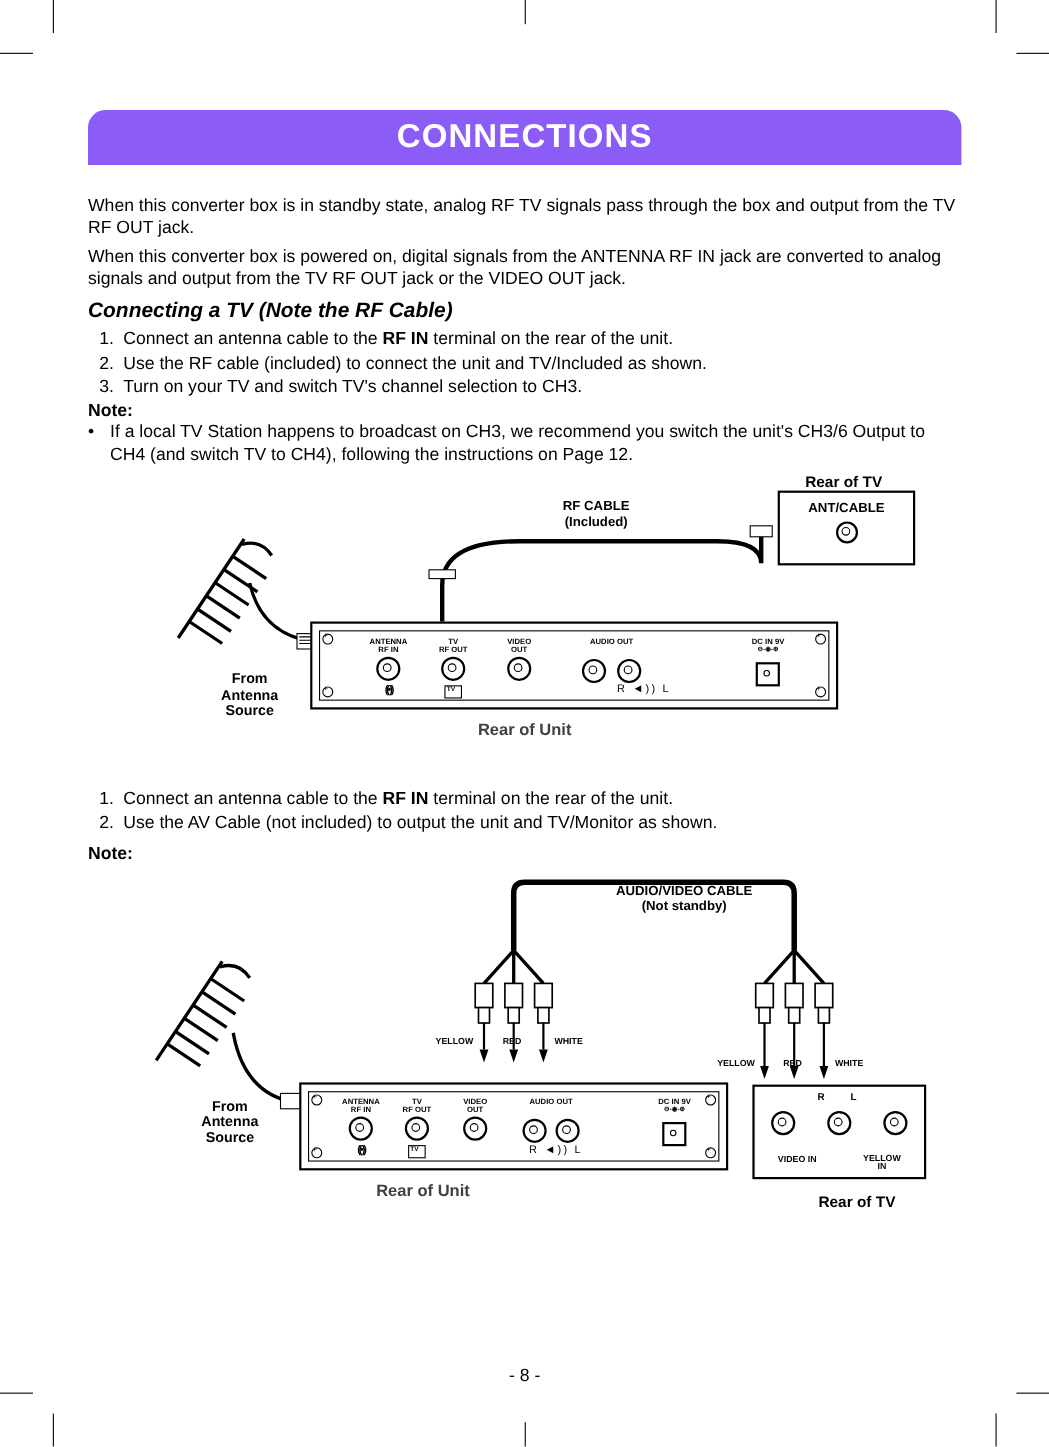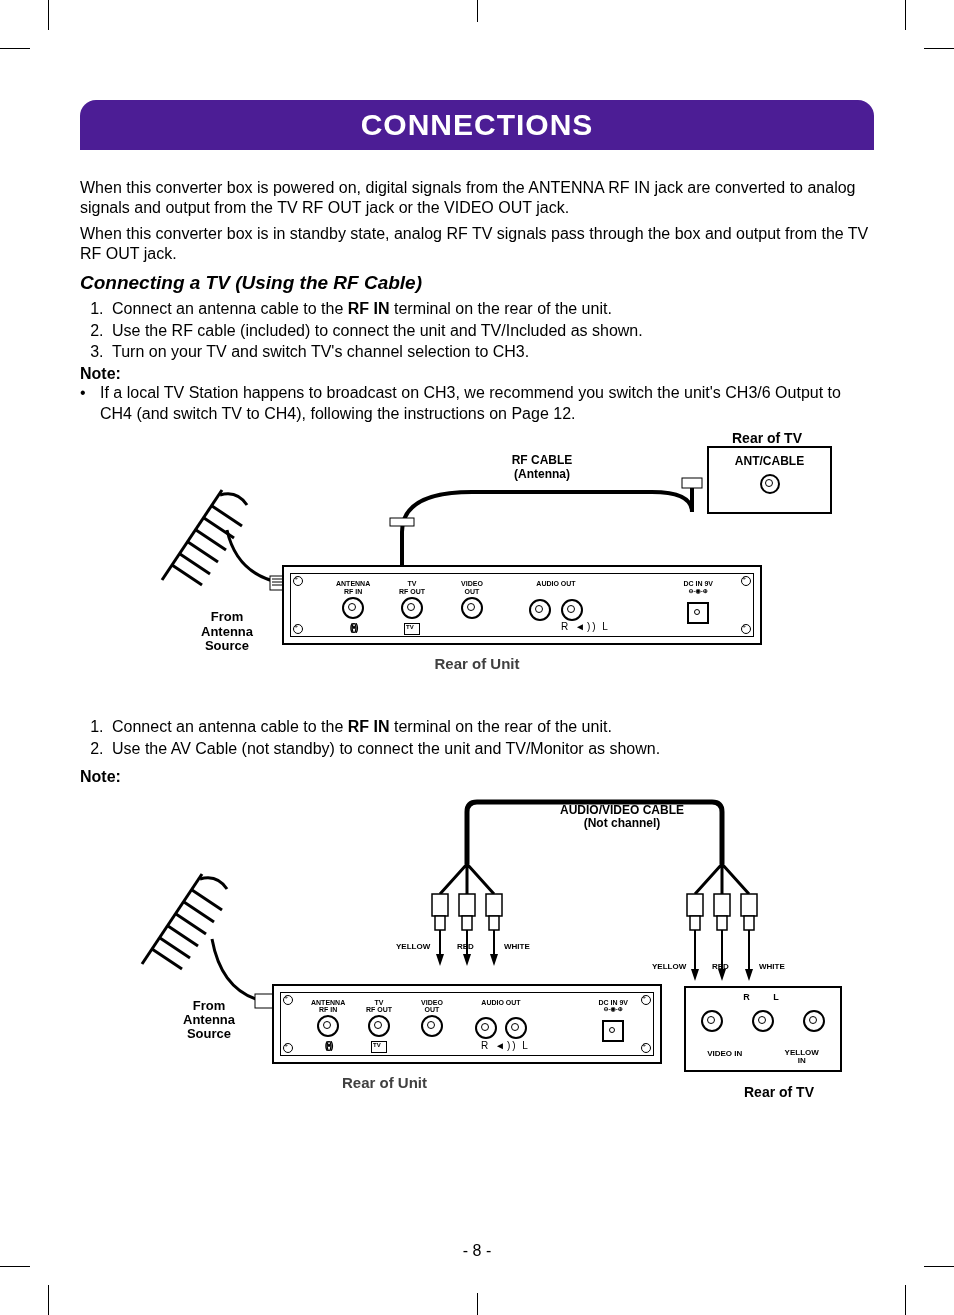--- a/index.html
+++ b/index.html
@@ -29,21 +29,21 @@
   .crop.br-h { bottom: 48px; right: 0; width: 30px; }
   .crop.br-v { bottom: 0; right: 48px; height: 30px; }
   .crop.tm   { top: 0; left: 50%; height: 22px; }
   .crop.bm   { bottom: 0; left: 50%; height: 22px; }
 
   .content {
     width: 100%;
     margin: 0 auto;
   }
   .title-bar {
-    background: #4c1d95;
+    background: #8b5cf6;
     color: #fff;
     font-weight: bold;
     font-size: 30px;
     letter-spacing: 1px;
     text-align: center;
     padding: 8px 0;
     border-radius: 16px 16px 0 0;
     margin-bottom: 28px;
   }
   .intro {
@@ -213,24 +213,24 @@
 <div class="crop h br-h"></div>
 <div class="crop v br-v"></div>
 <div class="crop v tm"></div>
 <div class="crop v bm"></div>
 
 <div class="page">
   <div class="content">
 
     <div class="title-bar">CONNECTIONS</div>
 
+    <p class="intro">When this converter box is in standby state, analog RF TV signals pass through the box and output from the TV RF OUT jack.</p>
     <p class="intro">When this converter box is powered on, digital signals from the ANTENNA RF IN jack are converted to analog signals and output from the TV RF OUT jack or the VIDEO OUT jack.</p>
-    <p class="intro">When this converter box is in standby state, analog RF TV signals pass through the box and output from the TV RF OUT jack.</p>
-
-    <div class="section-head">Connecting a TV (Using the RF Cable)</div>
+
+    <div class="section-head">Connecting a TV (Note the RF Cable)</div>
     <ol class="steps">
       <li>
         <span>Connect an antenna cable to the </span><b>RF IN</b><span> terminal on the rear of the unit.</span>
       </li>
       <li>Use the RF cable (included) to connect the unit and TV/Included as shown.</li>
       <li>Turn on your TV and switch TV's channel selection to CH3.</li>
     </ol>
     <div class="note-head">Note:</div>
     <div class="bullet-row">
       <div class="bullet-dot">•</div>
@@ -238,21 +238,21 @@
     </div>
 
     <div class="diagram-rf">
       <div class="rf-tv-label">Rear of TV</div>
       <div class="rf-tv-box">
         <div>ANT/CABLE</div>
         <span class="rca-socket"></span>
       </div>
       <div class="rf-cable-label">
         <div>RF CABLE</div>
-        <div>(Antenna)</div>
+        <div>(Included)</div>
       </div>
       <svg class="rf-cable-svg" viewBox="0 0 340 100">
         <path d="M30 95 L30 60 Q30 20 100 20 L280 20 Q320 20 320 40 L320 15" fill="none" stroke="#000" stroke-width="4"></path>
         <polygon points="26,95 34,95 30,105" fill="#000"></polygon>
         <rect x="310" y="6" width="20" height="10" fill="#fff" stroke="#000" stroke-width="1"></rect>
         <rect x="18" y="46" width="24" height="8" fill="#fff" stroke="#000" stroke-width="1"></rect>
       </svg>
 
       <svg class="antenna-svg" viewBox="0 0 120 120">
         <line x1="20" y1="110" x2="80" y2="20" stroke="#000" stroke-width="3"></line>
@@ -323,28 +323,28 @@
           </div>
         </div>
       </div>
       <div class="unit-caption">Rear of Unit</div>
     </div>
 
     <ol class="steps">
       <li>
         <span>Connect an antenna cable to the </span><b>RF IN</b><span> terminal on the rear of the unit.</span>
       </li>
-      <li>Use the AV Cable (not standby) to connect the unit and TV/Monitor as shown.</li>
+      <li>Use the AV Cable (not included) to output the unit and TV/Monitor as shown.</li>
     </ol>
     <div class="note-head" style="margin-top:8px">Note:</div>
 
     <div class="diagram-av">
       <div class="av-cable-label">
         <div>AUDIO/VIDEO CABLE</div>
-        <div>(Not channel)</div>
+        <div>(Not standby)</div>
       </div>
 
       <svg class="av-svg" viewBox="0 0 730 320">
 
         <path d="M355 70 L355 18 Q355 8 365 8 L600 8 Q610 8 610 18 L610 70" fill="none" stroke="#000" stroke-width="5"></path>
 
         <path d="M355 70 L328 100 M355 70 L355 100 M355 70 L382 100" fill="none" stroke="#000" stroke-width="3"></path>
 
         <path d="M610 70 L583 100 M610 70 L610 100 M610 70 L637 100" fill="none" stroke="#000" stroke-width="3"></path>
 

